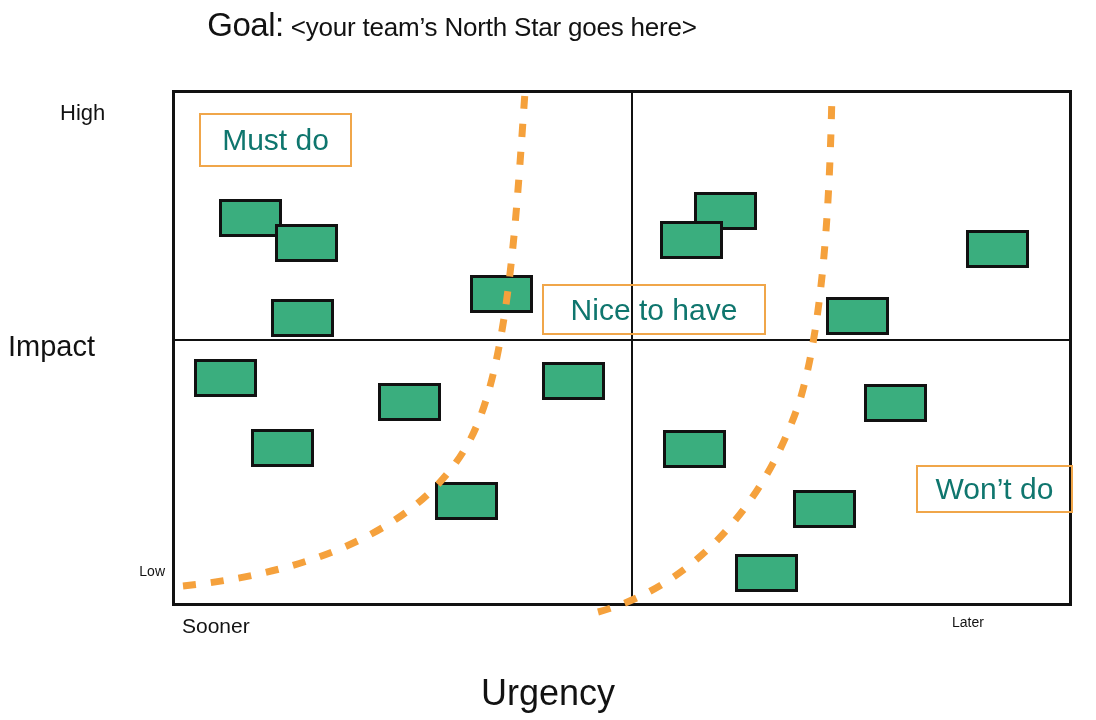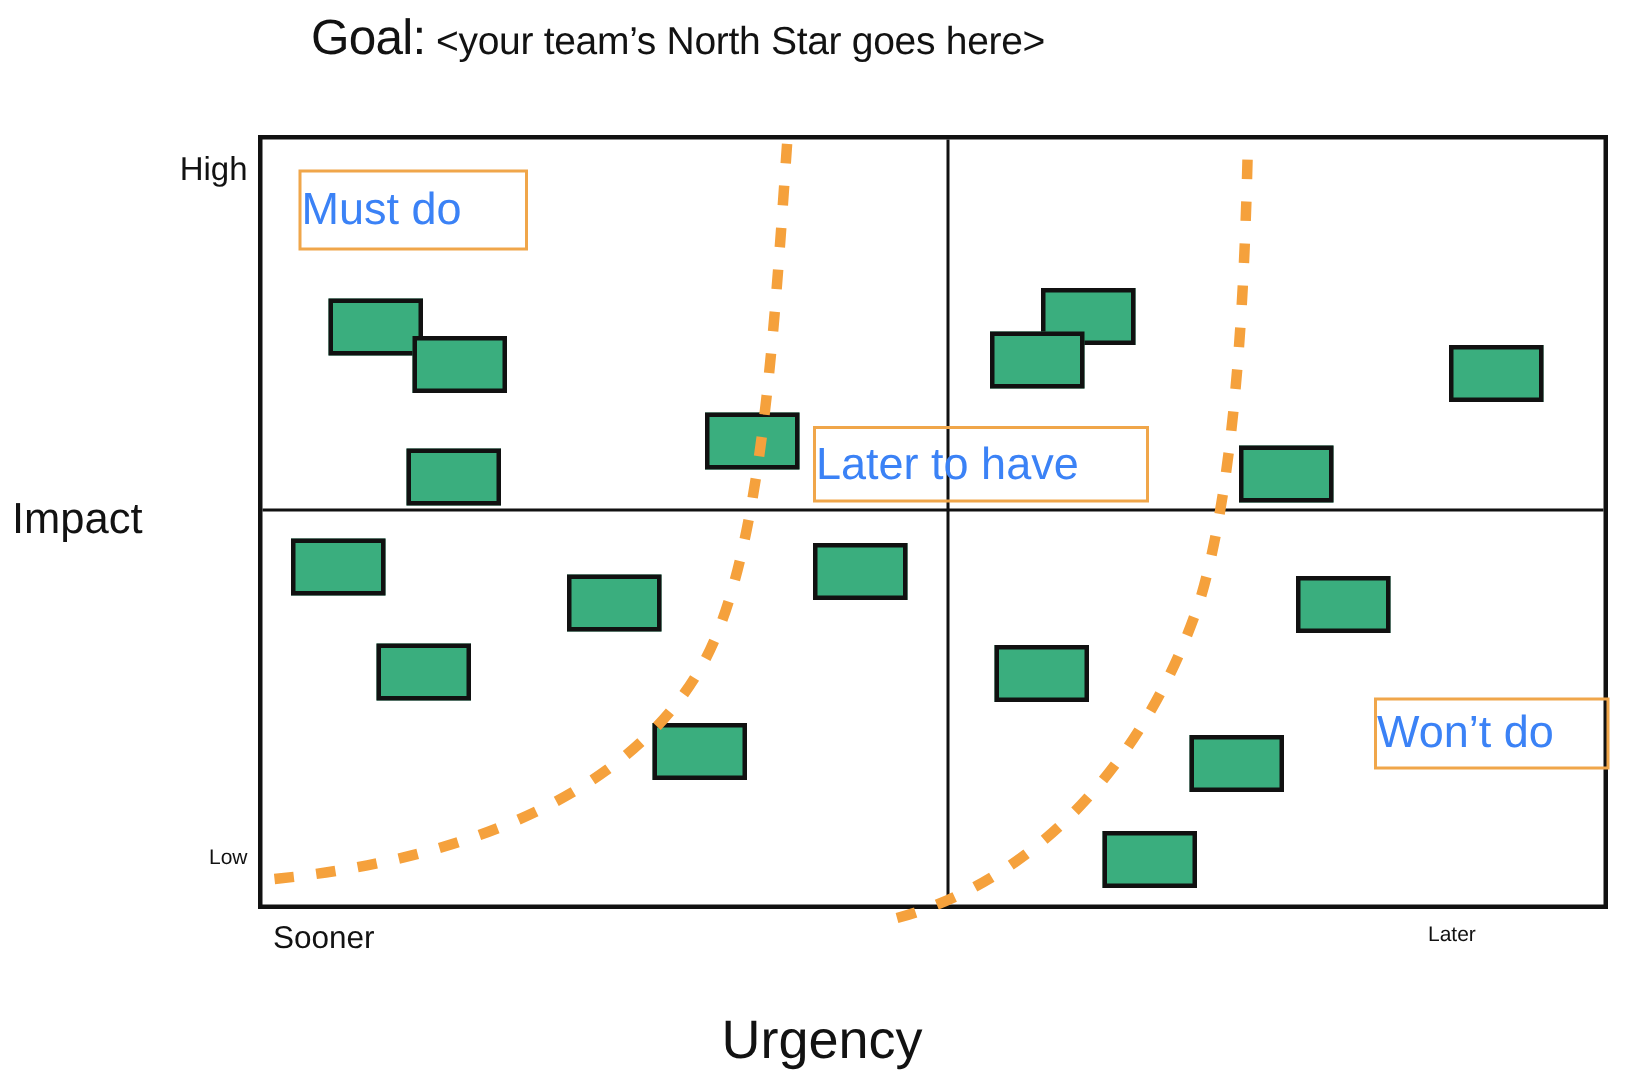--- a/index.html
+++ b/index.html
@@ -80,24 +80,25 @@
     top: 0;
     width: 1096px;
     height: 720px;
     pointer-events: none;
   }
 
   
   .quad-label {
     position: absolute;
     border: 2px solid #F0A64A;
-    color: #3b82f6;
+    color: #0f766e;
     box-sizing: border-box;
     display: flex;
     align-items: center;
+    justify-content: center;
     white-space: nowrap;
     background: rgba(255,255,255,0.0);
   }
   #label-must-do {
     left: 199px;  top: 113px;
     width: 153px; height: 54px;
     font-size: 30px;
   }
   #label-nice-to-have {
     left: 542px;  top: 284px;
@@ -125,21 +126,20 @@
     width: 1096px;
     text-align: center;
     font-size: 36px;
     color: #121212;
   }
   #tick-high {
     position: absolute;
     left: 60px;
     top: 100px;
     width: 105px;
-    text-align: right;
     font-size: 22px;
     color: #121212;
   }
   #tick-low {
     position: absolute;
     left: 60px;
     top: 563px;
     width: 105px;
     text-align: right;
     font-size: 14px;
@@ -197,21 +197,21 @@
 
 <svg id="curves" viewBox="0 0 1096 720">
   <path d="M 183 586 C 300 574 420 534 470 440 C 508 368 516 220 525 92" fill="none" stroke="#F5A13C" stroke-width="7" stroke-dasharray="13 15" stroke-linecap="butt"></path>
   <path d="M 598 612 C 680 590 760 520 800 400 C 824 320 830 190 832 92" fill="none" stroke="#F5A13C" stroke-width="7" stroke-dasharray="13 15" stroke-linecap="butt"></path>
 </svg>
 
 <div id="label-must-do" class="quad-label">
   <span>Must do</span>
 </div>
 <div id="label-nice-to-have" class="quad-label">
-  <span>Later to have</span>
+  <span>Nice to have</span>
 </div>
 <div id="label-wont-do" class="quad-label">
   <span>Won’t do</span>
 </div>
 
 <div id="axis-label-impact">Impact</div>
 <div id="axis-label-urgency">Urgency</div>
 <div id="tick-high">High</div>
 <div id="tick-low">Low</div>
 <div id="tick-sooner">Sooner</div>

